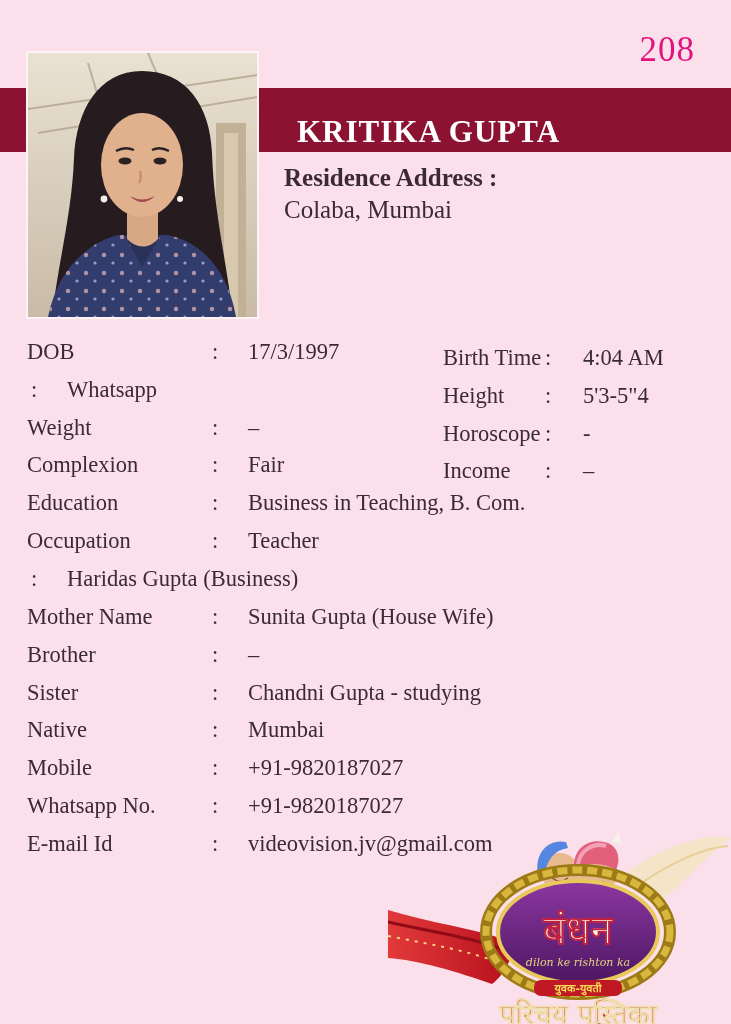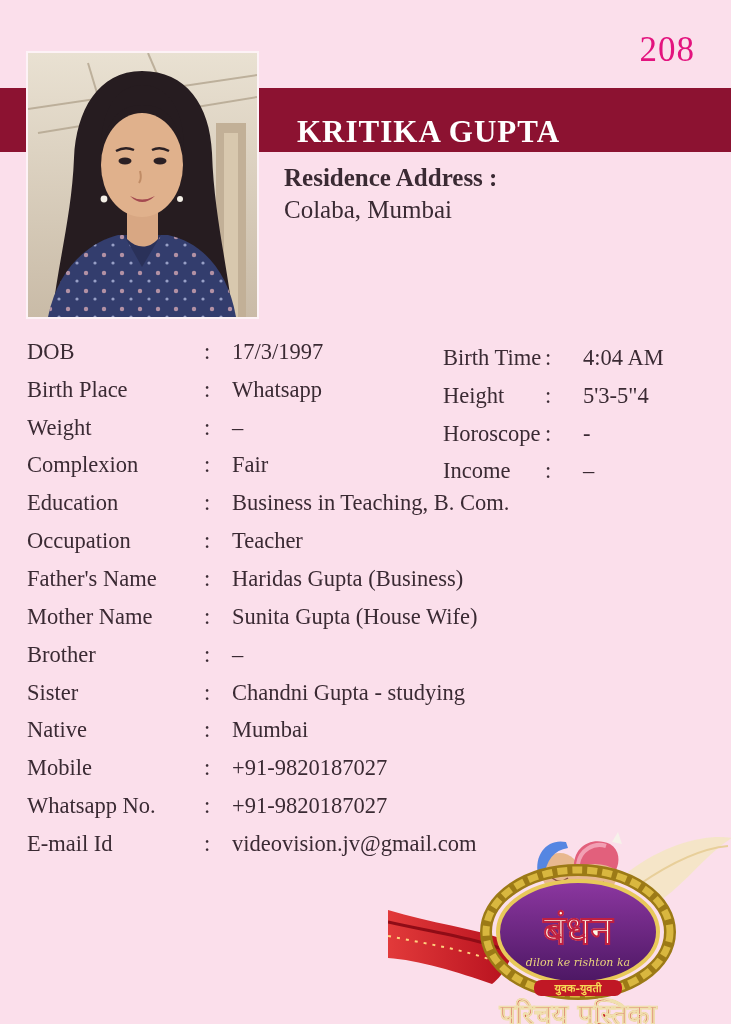--- a/index.html
+++ b/index.html
@@ -25,21 +25,21 @@
     position:absolute;left:28px;top:53px;width:229px;height:264px;
     background:#cfc4b6;box-shadow:0 0 0 2px #fdf2f6;
   }
   .photo svg{display:block;width:100%;height:100%;}
   .residence{position:absolute;left:284px;top:162px;line-height:1.28;}
   .res-label{font-weight:bold;font-size:25px;}
   .res-value{font-size:25px;}
   .details{position:absolute;left:27px;top:333px;width:695px;}
   .row{
     position:relative;display:flex;align-items:center;
-    height:37.85px;font-size:22.5px;white-space:nowrap;
+    height:37.85px;font-size:22.5px;white-space:nowrap;gap:8px;
   }
   .lbl{width:173px;flex:0 0 auto;}
   .colon{width:32px;flex:0 0 auto;padding-left:4px;box-sizing:border-box;}
   .val{flex:0 0 auto;}
   .rgroup{position:absolute;left:416px;top:0;height:100%;display:flex;align-items:flex-end;}
   .rlbl{width:100px;flex:0 0 auto;}
   .rcolon{width:40px;flex:0 0 auto;padding-left:2px;box-sizing:border-box;}
   .rval{flex:0 0 auto;}
   .logo{position:absolute;left:388px;top:832px;width:344px;height:228px;}
   .logo svg{display:block;width:100%;height:100%;}
@@ -114,21 +114,20 @@
       <span class="colon">:</span>
       <span class="val">17/3/1997</span>
       <span class="rgroup">
         <span class="rlbl">Birth Time</span>
         <span class="rcolon">:</span>
         <span class="rval">4:04 AM</span>
       </span>
     </div>
 
     <div class="row">
-      <span class="lbl">Birth Place</span>
       <span class="colon">:</span>
       <span class="val">Whatsapp</span>
       <span class="rgroup">
         <span class="rlbl">Height</span>
         <span class="rcolon">:</span>
         <span class="rval">5'3-5"4</span>
       </span>
     </div>
 
     <div class="row">
@@ -159,21 +158,20 @@
       <span class="val">Business in Teaching, B. Com.</span>
     </div>
 
     <div class="row">
       <span class="lbl">Occupation</span>
       <span class="colon">:</span>
       <span class="val">Teacher</span>
     </div>
 
     <div class="row">
-      <span class="lbl">Father's Name</span>
       <span class="colon">:</span>
       <span class="val">Haridas Gupta (Business)</span>
     </div>
 
     <div class="row">
       <span class="lbl">Mother Name</span>
       <span class="colon">:</span>
       <span class="val">Sunita Gupta (House Wife)</span>
     </div>
 

